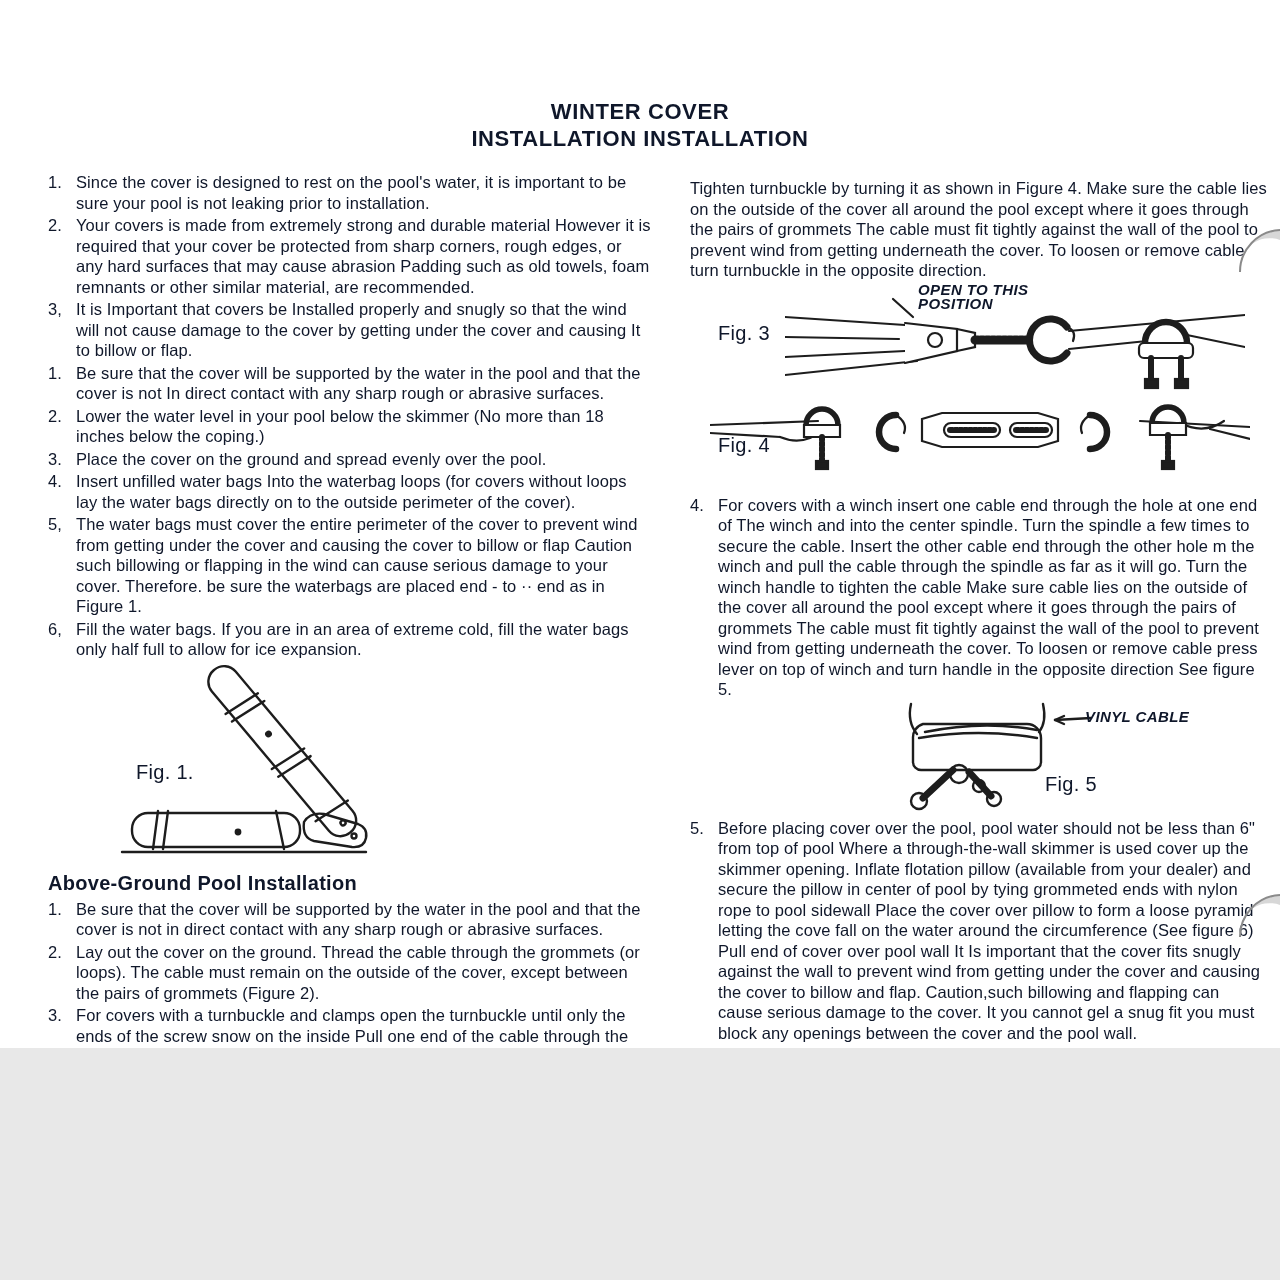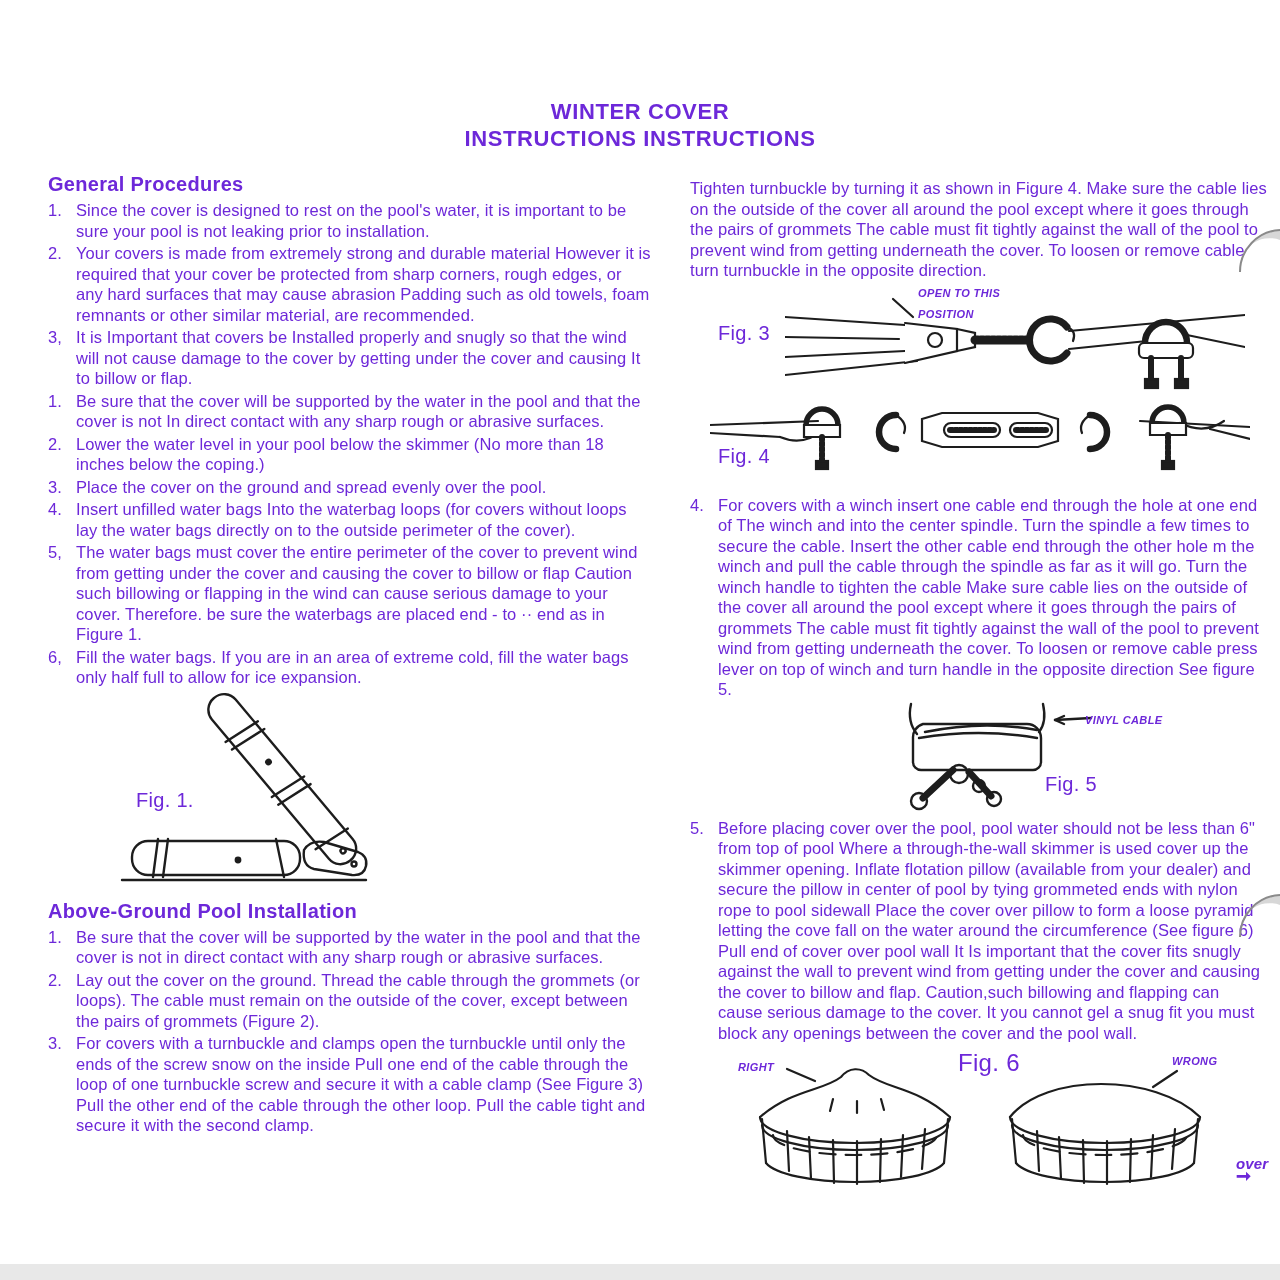--- a/index.html
+++ b/index.html
@@ -1,51 +1,51 @@
 <!DOCTYPE html>
 <html><head>
 <meta charset="utf-8">
 <style>
   html,body{margin:0;padding:0;background:#e8e8e8;}
   .page{
     position:relative;
-    width:1280px;height:1264px;
+    width:1280px;height:1048px;
     background:#ffffff;
     font-family:"Liberation Sans",sans-serif;
-    color:#6d28d9;
+    color:#0f172a;
     overflow:hidden;
   }
   .title-block{
     position:absolute;top:98px;left:0;right:0;
     text-align:center;font-weight:bold;
     font-size:22px;line-height:27px;letter-spacing:.6px;
   }
   .col{position:absolute;font-size:16.5px;line-height:20.5px;letter-spacing:.1px;}
   .col-left{left:48px;top:172px;width:604px;}
   .col-right{left:690px;top:178px;width:578px;}
   .heading{font-weight:bold;font-size:20px;line-height:24px;margin:9px 0 4px 0;letter-spacing:.3px;}
   .heading.first{margin-top:0;}
   .item{display:flex;margin:0 0 2px 0;}
   .item .num{flex:0 0 28px;}
   .item .txt{flex:1;}
   .para{margin:0 0 2px 0;}
   
   .figrow-left{position:relative;display:flex;align-items:flex-end;height:200px;margin:2px 0 6px 0;}
   .figlabel{font-size:20px;letter-spacing:.3px;}
-  .smalllabel{font-style:italic;font-weight:bold;font-size:11px;line-height:21px;letter-spacing:.4px;}
+  .smalllabel{font-style:italic;font-weight:bold;font-size:15px;line-height:14px;letter-spacing:.4px;}
   .fig2-wrap{position:relative;margin-left:40px;}
   .fig2-label{position:absolute;left:92px;top:108px;}
   .fig1-wrap{position:relative;margin-left:70px;text-align:center;}
   .fig1-label{position:absolute;left:18px;top:98px;}
   .fig3-block{position:relative;height:112px;margin:4px 0 2px 0;}
   .fig3-label{position:absolute;left:28px;top:38px;}
   .fig3-open{position:absolute;left:228px;top:-2px;width:130px;}
   .fig3-svg{position:absolute;left:95px;top:6px;}
   .fig4-block{position:relative;height:92px;margin:0 0 4px 0;}
-  .fig4-label{position:absolute;left:28px;top:47px;text-align:center;}
+  .fig4-label{position:absolute;left:28px;top:36px;text-align:center;}
   .fig4-svg{position:absolute;left:20px;top:0;}
   .fig5-block{position:relative;height:112px;margin:2px 0 4px 0;}
   .fig5-svg{position:absolute;left:205px;top:0;}
   .fig5-cable{position:absolute;left:395px;top:8px;}
   .fig5-label{position:absolute;left:355px;top:72px;text-align:right;}
   .fig6-block{position:relative;height:150px;margin:6px 0 0 0;}
   .fig6-svg{position:absolute;left:55px;top:6px;}
   .fig6-right{position:absolute;left:48px;top:8px;}
   .fig6-label{position:absolute;left:268px;top:4px;}
   .fig6-wrong{position:absolute;left:482px;top:2px;}
@@ -56,26 +56,25 @@
   .curl-2{top:893px;}
   svg{display:block;}
 </style>
 </head>
 <body>
 
 <div class="page">
 
   <div class="title-block">
     <div>WINTER COVER</div>
-    <div>INSTRUCTIONS INSTRUCTIONS</div>
+    <div>INSTALLATION INSTALLATION</div>
   </div>
 
   <div class="col col-left">
 
-    <div class="heading first">General Procedures</div>
     <div class="item">
       <span class="num">1.</span>
       <span class="txt">Since the cover is designed to rest on the pool's water, it is important to be sure your pool is not leaking prior to installation.</span>
     </div>
     <div class="item">
       <span class="num">2.</span>
       <span class="txt">Your covers is made from extremely strong and durable material However it is required that your cover be protected from sharp corners, rough edges, or any hard surfaces that may cause abrasion Padding such as old towels, foam remnants or other similar material, are recommended.</span>
     </div>
     <div class="item">
       <span class="num">3,</span>

